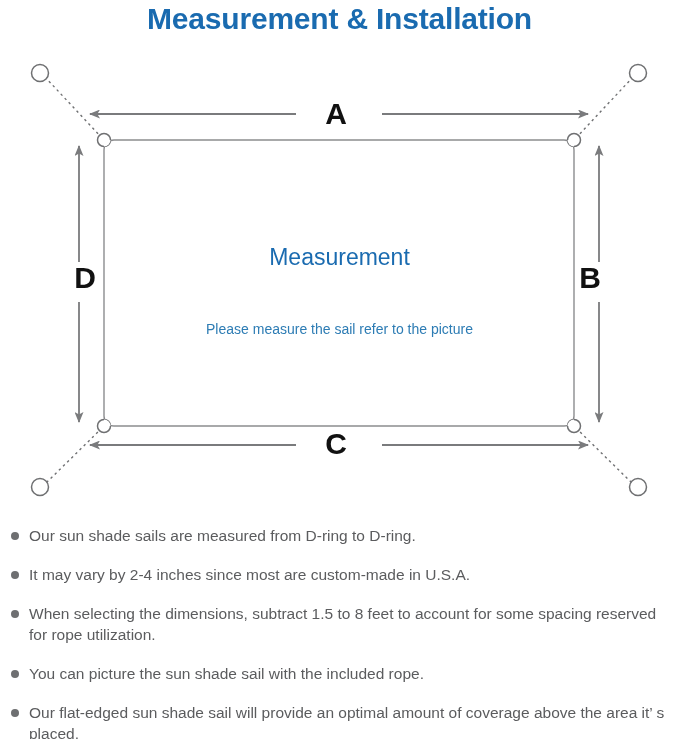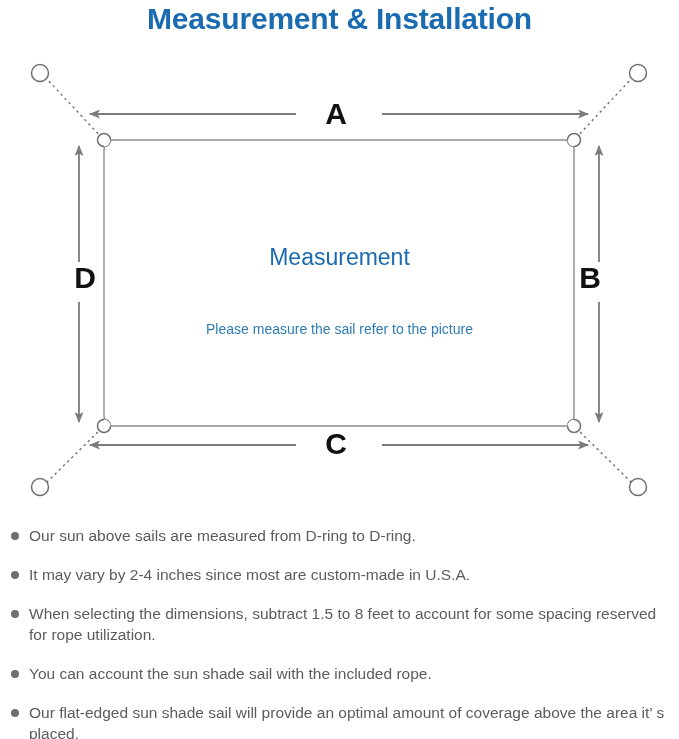--- a/index.html
+++ b/index.html
@@ -176,31 +176,31 @@
   <div class="dim-letter" id="dim-letter-c">C</div>
   <div class="dim-letter" id="dim-letter-d">D</div>
 
   <div class="center-label" id="measurement-heading">Measurement</div>
   <div class="center-label" id="measurement-subtitle">Please measure the sail refer to the picture</div>
 </div>
 
 <div id="notes-list">
   <div class="note-item">
     <span class="note-bullet"></span>
-    <span>Our sun above sails are measured from D-ring to D-ring.</span>
+    <span>Our sun shade sails are measured from D-ring to D-ring.</span>
   </div>
   <div class="note-item">
     <span class="note-bullet"></span>
     <span>It may vary by 2-4 inches since most are custom-made in U.S.A.</span>
   </div>
   <div class="note-item">
     <span class="note-bullet"></span>
     <span>When selecting the dimensions, subtract 1.5 to 8 feet to account for some spacing reserved for rope utilization.</span>
   </div>
   <div class="note-item">
     <span class="note-bullet"></span>
-    <span>You can account the sun shade sail with the included rope.</span>
+    <span>You can picture the sun shade sail with the included rope.</span>
   </div>
   <div class="note-item">
     <span class="note-bullet"></span>
     <span>Our flat-edged sun shade sail will provide an optimal amount of coverage above the area it’ s placed.</span>
   </div>
 </div>
 
 </body></html>

